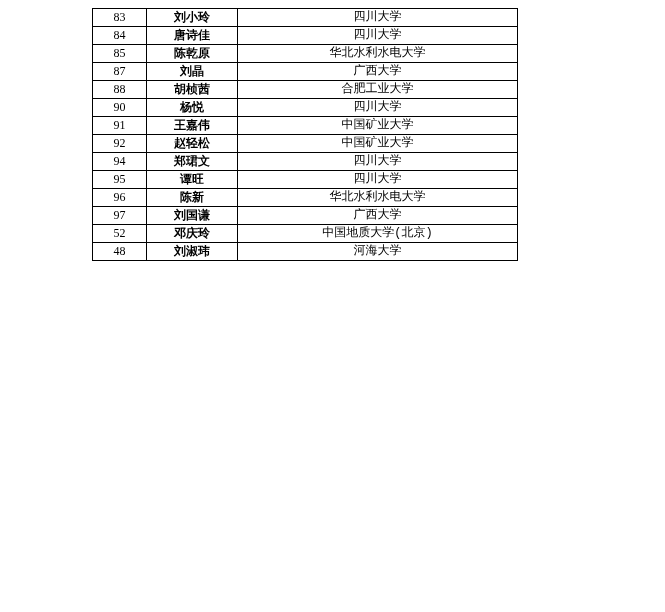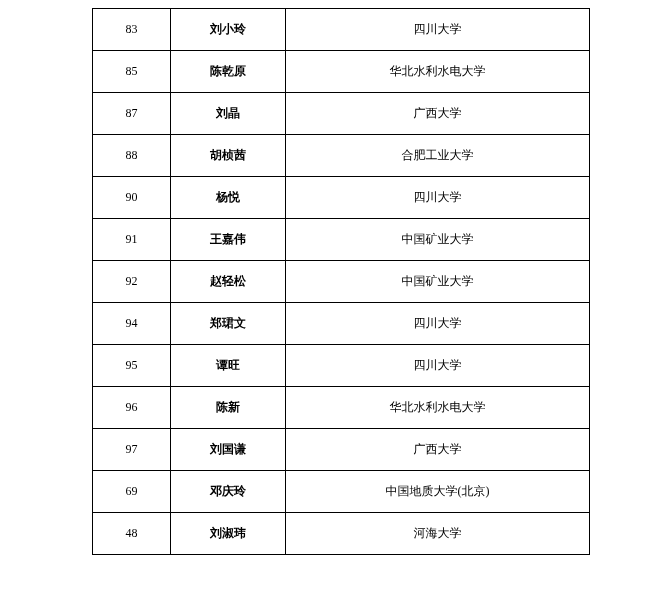--- a/index.html
+++ b/index.html
@@ -28,53 +28,58 @@
     left: 92px;
     top: 8px;
     border-collapse: collapse;
     table-layout: fixed;
     width: 424px;
   }
   #name-table td {
     border: 1px solid #000000;
     height: 17px;
     line-height: 17px;
-    padding: 12px;
+    padding: 0;
     margin: 0;
     text-align: center;
     vertical-align: middle;
     font-size: 12px;
     white-space: nowrap;
     overflow: hidden;
   }
   #name-table td.col-index {
     width: 53px;
     font-family: "Liberation Serif", "DejaVu Serif", serif;
   }
   #name-table td.col-name {
     width: 90px;
     font-family: Liberation Sans, sans-serif;
     font-size: 12px;
     font-weight: bold;
   }
   #name-table td.col-school {
     width: 279px;
-    font-family: Liberation Serif, serif;
+    font-family: Liberation Mono, monospace;
     font-size: 12px;
   }
 </style>
 </head>
 <body>
 
 <div id="doc-page">
   <table id="name-table">
     <tbody>
         <tr>
           <td class="col-index">83</td>
           <td class="col-name">刘小玲</td>
+          <td class="col-school">四川大学</td>
+        </tr>
+        <tr>
+          <td class="col-index">84</td>
+          <td class="col-name">唐诗佳</td>
           <td class="col-school">四川大学</td>
         </tr>
         <tr>
           <td class="col-index">85</td>
           <td class="col-name">陈乾原</td>
           <td class="col-school">华北水利水电大学</td>
         </tr>
         <tr>
           <td class="col-index">87</td>
           <td class="col-name">刘晶</td>
@@ -114,21 +119,21 @@
           <td class="col-index">96</td>
           <td class="col-name">陈新</td>
           <td class="col-school">华北水利水电大学</td>
         </tr>
         <tr>
           <td class="col-index">97</td>
           <td class="col-name">刘国谦</td>
           <td class="col-school">广西大学</td>
         </tr>
         <tr>
-          <td class="col-index">69</td>
+          <td class="col-index">52</td>
           <td class="col-name">邓庆玲</td>
           <td class="col-school">中国地质大学(北京)</td>
         </tr>
         <tr>
           <td class="col-index">48</td>
           <td class="col-name">刘淑玮</td>
           <td class="col-school">河海大学</td>
         </tr>
       </tbody>
   </table>

